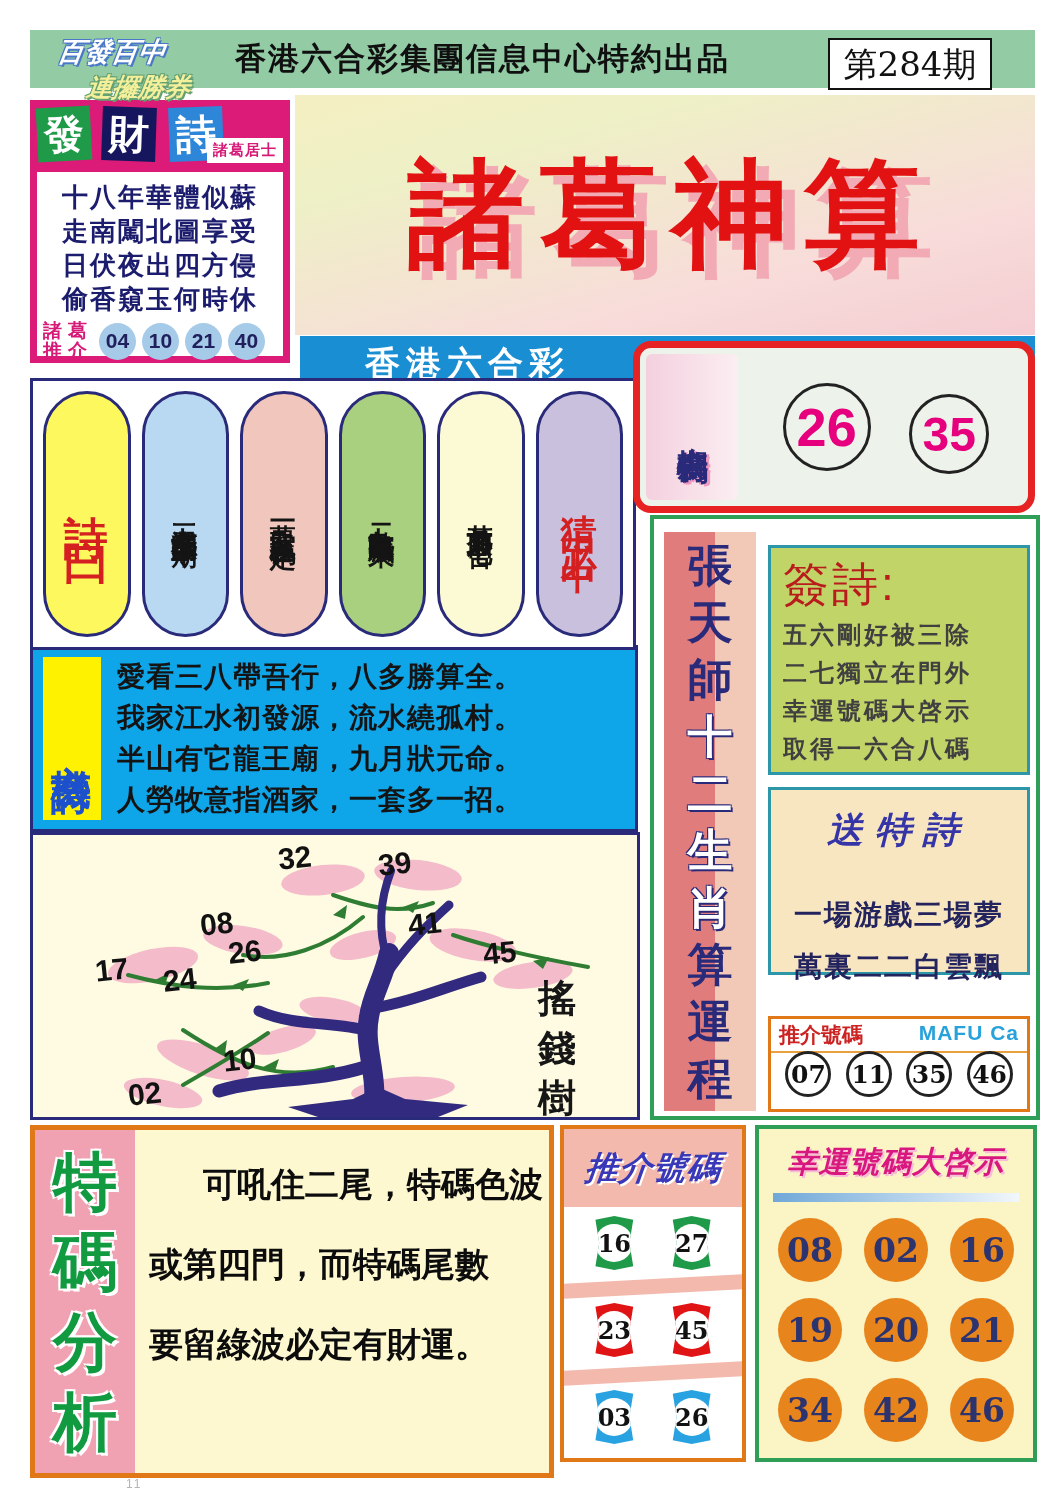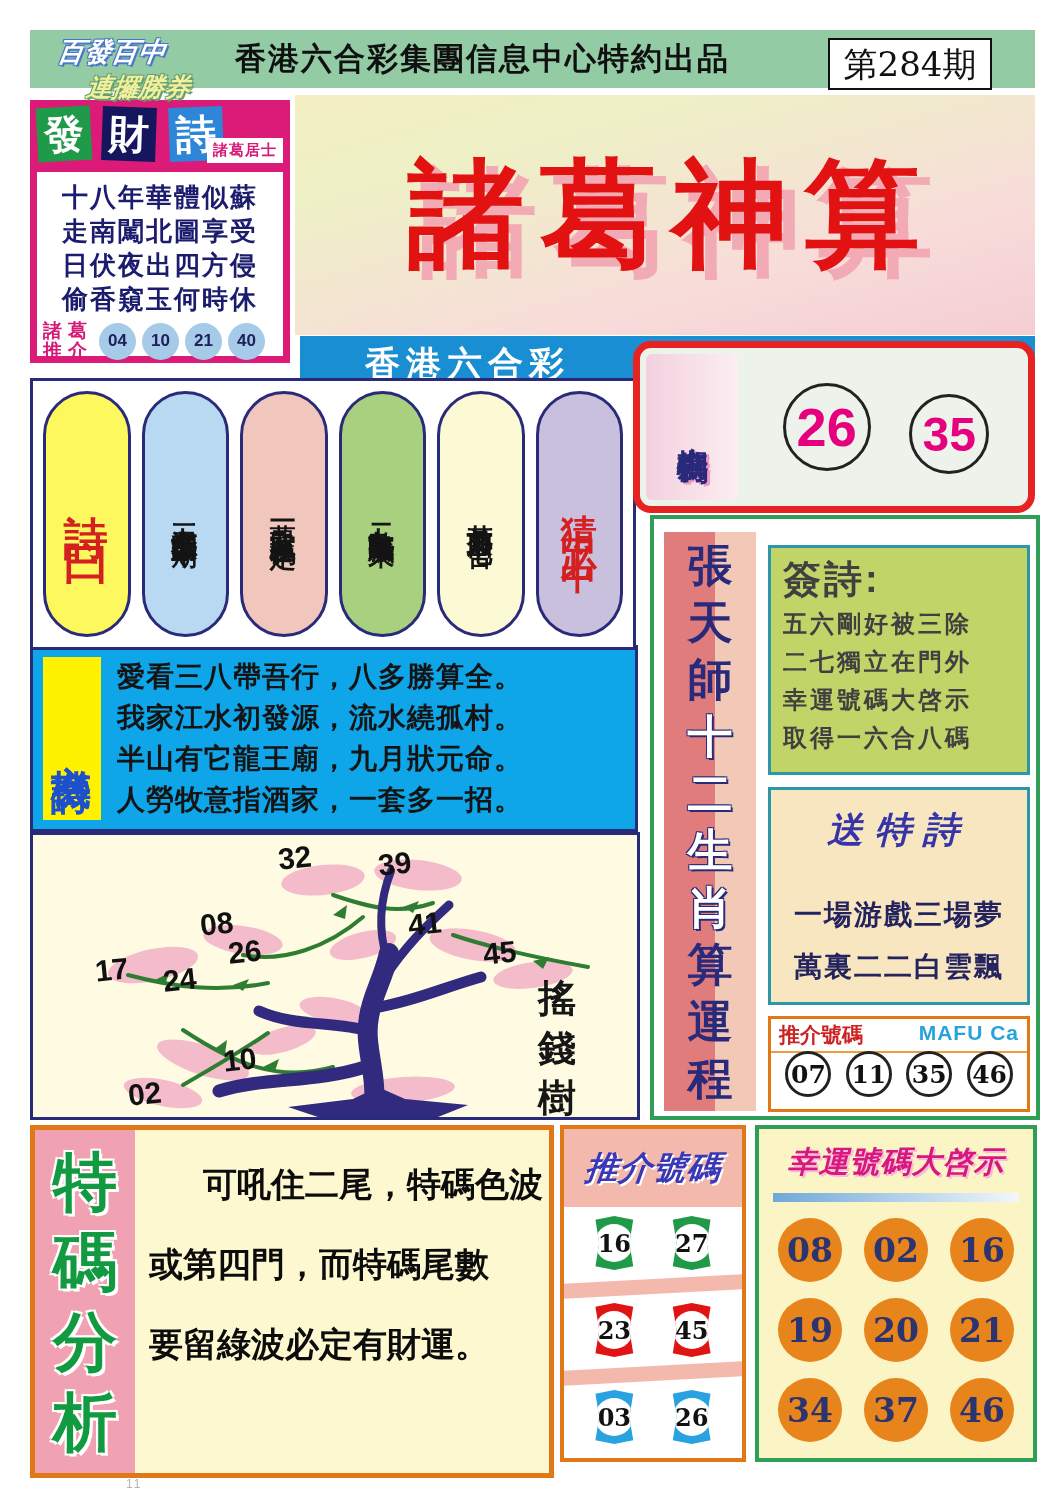--- a/index.html
+++ b/index.html
@@ -34,21 +34,21 @@
   .sq2 { background:#2e86d8; transform:rotate(-2deg); margin-left:8px; }
   .facai-author { position:absolute; right:0; bottom:2px; background:#fff; color:#d61a78;
     font-size:15px; font-weight:bold; padding:3px 6px; letter-spacing:1px; }
   .facai-body { background:#ffffff; margin-top:7px; height:184px; padding-top:8px; }
   .facai-poem div { text-align:center; font-size:26px; font-weight:bold; color:#1c1c6e;
     line-height:34px; letter-spacing:2px; }
   .facai-rec { display:flex; align-items:center; padding:5px 4px 0 6px; }
   .rec-label { color:#d61a78; font-weight:900; font-size:19px; line-height:20px; letter-spacing:6px; }
   .rec-balls { display:flex; gap:6px; margin-left:6px; }
   .rec-ball { width:37px; height:37px; border-radius:50%; background:#a6cbe8; color:#20205e;
-    font-size:17px; font-weight:bold; display:flex; align-items:center; justify-content:center; }
+    font-size:21px; font-weight:bold; display:flex; align-items:center; justify-content:center; }
 
   
   .masthead { left:295px; top:95px; width:740px; height:240px;
     background:linear-gradient(165deg,#f4efc2 0%,#eef0c6 25%,#f8dcda 70%,#f4cdd2 100%);
     display:flex; align-items:center; justify-content:center; }
   .masthead-title { font-family:"DejaVu Serif","Liberation Serif",serif;
     font-size:116px; font-weight:900; color:#e21212; letter-spacing:16px;
     text-shadow:13px 9px 0 #f2aab4; padding-left:14px; }
 
   
@@ -108,24 +108,24 @@
   .rightcol { left:650px; top:515px; width:390px; height:605px; background:#ffffff;
     border:4px solid #2f9e57; }
   .zstrip { position:absolute; left:10px; top:13px; width:92px; height:579px;
     background:linear-gradient(to right,#e17c7c 0 55%,#f2c8b6 55% 100%);
     display:flex; flex-direction:column; align-items:center; justify-content:center; }
   .zchar { font-size:45px; font-weight:900; line-height:57px; color:#2a2a7a; }
   .zchar.white { color:#ffffff;
     text-shadow:2px 2px 0 #2a2a7a,-1px -1px 0 #2a2a7a,1px -1px 0 #2a2a7a,-1px 1px 0 #2a2a7a; }
   .qianshi { position:absolute; left:114px; top:26px; width:262px; height:230px;
     background:#c1d468; border:3px solid #2d96a8; padding:6px 12px; }
-  .qianshi-title { color:#404040; font-size:38px; font-weight:700; letter-spacing:3px; }
+  .qianshi-title { color:#b91c1c; font-size:46px; font-weight:400; letter-spacing:3px; }
   .qianshi-lines div { color:#404040; font-size:24px; font-weight:bold; line-height:38px;
     letter-spacing:3px; }
-  .songte { position:absolute; left:114px; top:268px; width:262px; height:218px;
+  .songte { position:absolute; left:114px; top:268px; width:262px; height:188px;
     background:#f8e6c0; border:3px solid #2d96a8; text-align:center; }
   .songte-title { margin-top:16px; color:#3535a8; font-size:36px; font-weight:900;
     font-style:italic; letter-spacing:12px; }
   .songte-lines { margin-top:34px; }
   .songte-lines div { color:#23235e; font-size:28px; font-weight:bold; line-height:52px;
     letter-spacing:2px; }
   .mafu { position:absolute; left:114px; top:497px; width:262px; height:96px;
     background:#ffffff; border:3px solid #e07818; }
   .mafu-head { display:flex; justify-content:space-between; padding:2px 8px;
     border-bottom:2px solid #e8a040; }
@@ -430,19 +430,19 @@
     <div class="lucky-title">幸運號碼大啓示</div>
     <div class="lucky-bar"></div>
     <div class="lucky-grid">
       <div class="lucky-circle">08</div>
       <div class="lucky-circle">02</div>
       <div class="lucky-circle">16</div>
       <div class="lucky-circle">19</div>
       <div class="lucky-circle">20</div>
       <div class="lucky-circle">21</div>
       <div class="lucky-circle">34</div>
-      <div class="lucky-circle">37</div>
+      <div class="lucky-circle">42</div>
       <div class="lucky-circle">46</div>
     </div>
   </div>
 
   <div class="abs pagenum">11</div>
 </div>
 
 </body></html>

